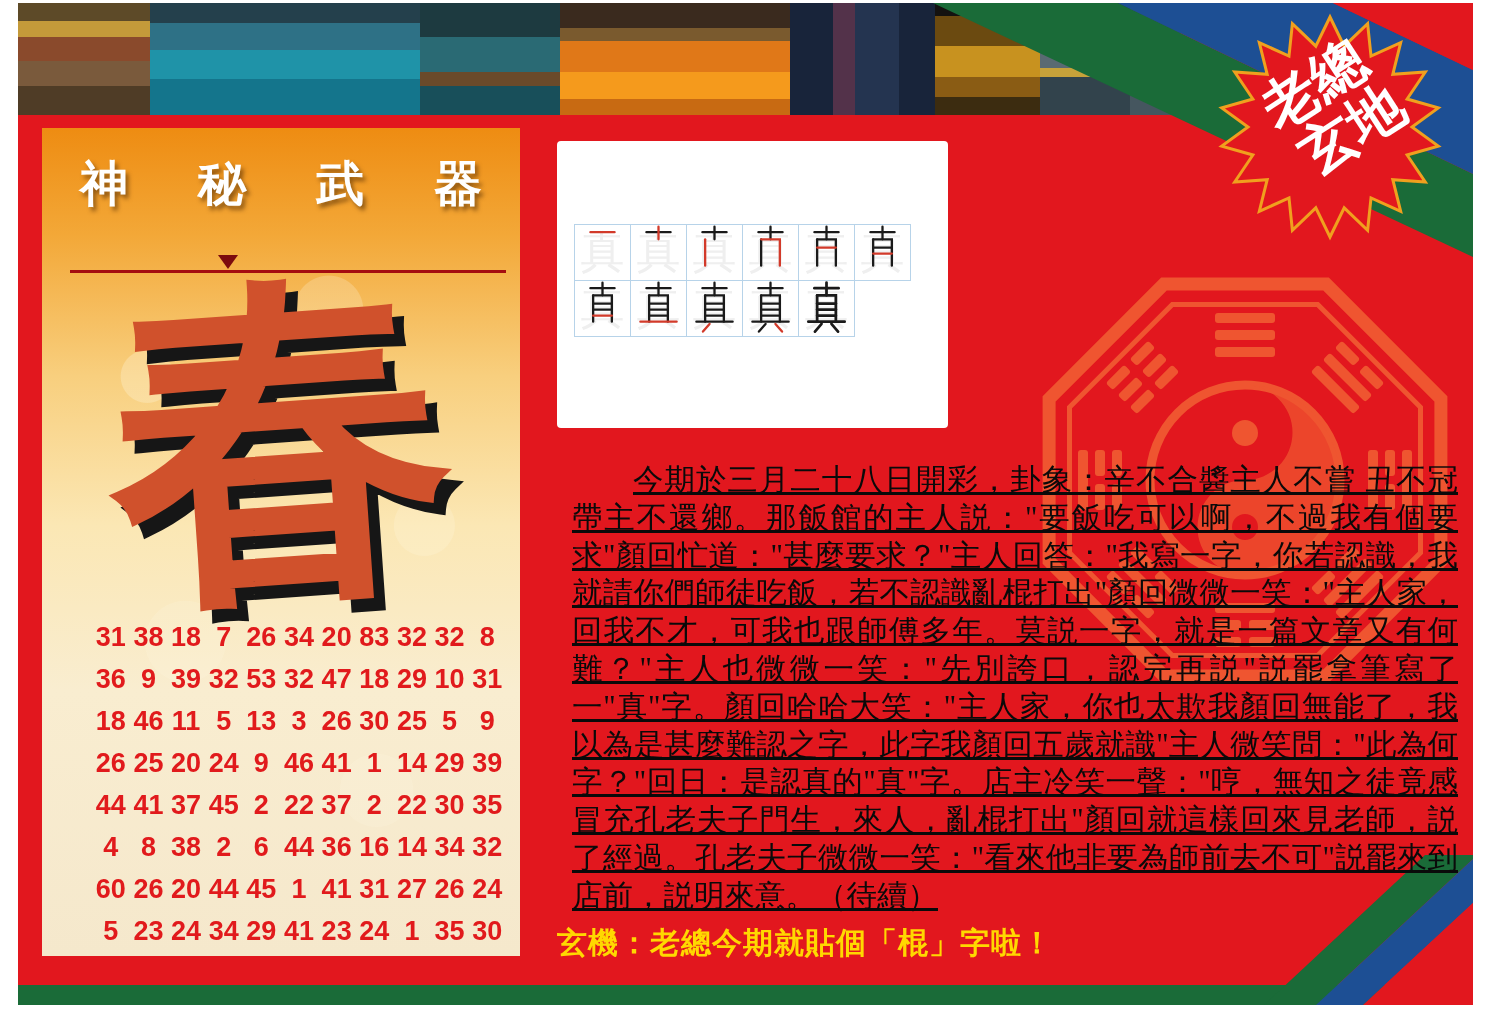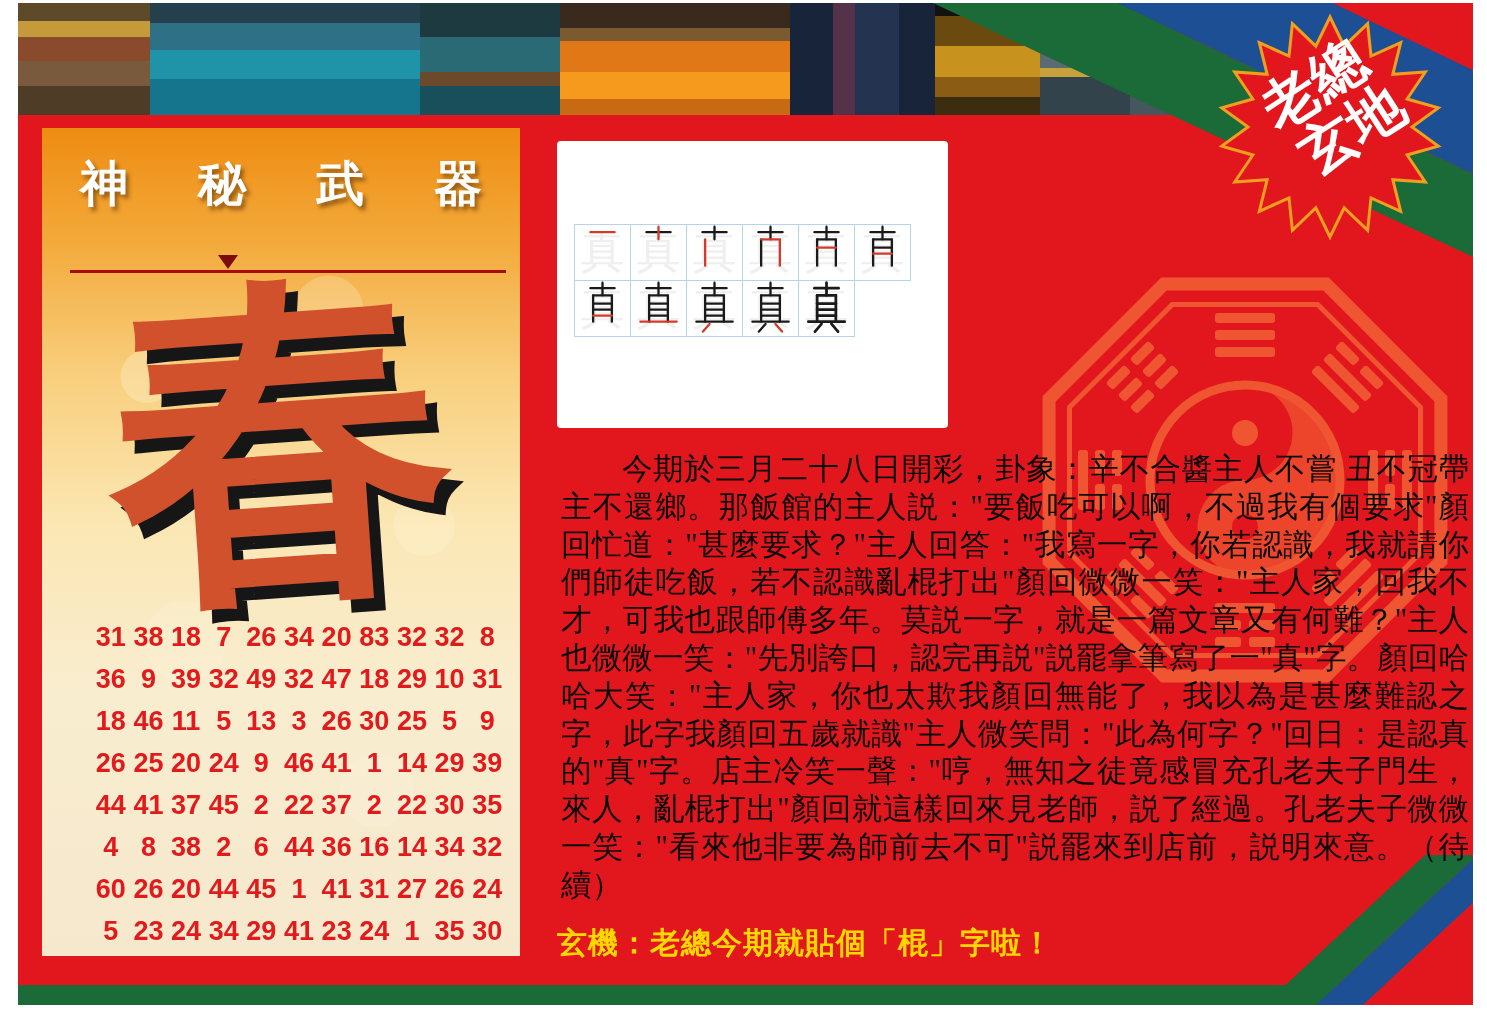--- a/index.html
+++ b/index.html
@@ -73,21 +73,21 @@
       position:relative;background:#ffffff;}
   .stroke-cell .ghost{position:absolute;left:0;top:2px;width:100%;text-align:center;
       font-size:44px;line-height:52px;color:#efefef;
       font-family:"Liberation Serif","DejaVu Serif",serif;}
   .stroke-cell svg{position:absolute;left:0;top:0;}
 
   
   .story{position:absolute;left:539px;top:444px;width:916px;z-index:4;
       font-family:"Liberation Serif","DejaVu Serif",serif;
       font-size:30.5px;line-height:37.8px;color:#0a0a0a;text-align:justify;}
-  .story p{margin:4px;text-indent:2em;}
+  .story p{margin:15px;text-indent:2em;text-decoration:underline;}
   .hint{position:absolute;left:539px;top:920px;z-index:4;color:#ffd800;
       font-weight:bold;font-size:30px;letter-spacing:1px;
       font-family:Liberation Sans, sans-serif;}
 </style>
 </head>
 <body>
 
 <div class="canvas">
   <div class="red-area">
 
@@ -212,21 +212,21 @@
             <span class="num-cell">83</span>
             <span class="num-cell">32</span>
             <span class="num-cell">32</span>
             <span class="num-cell">8</span>
           </div>
           <div class="num-row">
             <span class="num-cell">36</span>
             <span class="num-cell">9</span>
             <span class="num-cell">39</span>
             <span class="num-cell">32</span>
-            <span class="num-cell">49</span>
+            <span class="num-cell">53</span>
             <span class="num-cell">32</span>
             <span class="num-cell">47</span>
             <span class="num-cell">18</span>
             <span class="num-cell">29</span>
             <span class="num-cell">10</span>
             <span class="num-cell">31</span>
           </div>
           <div class="num-row">
             <span class="num-cell">18</span>
             <span class="num-cell">46</span>

